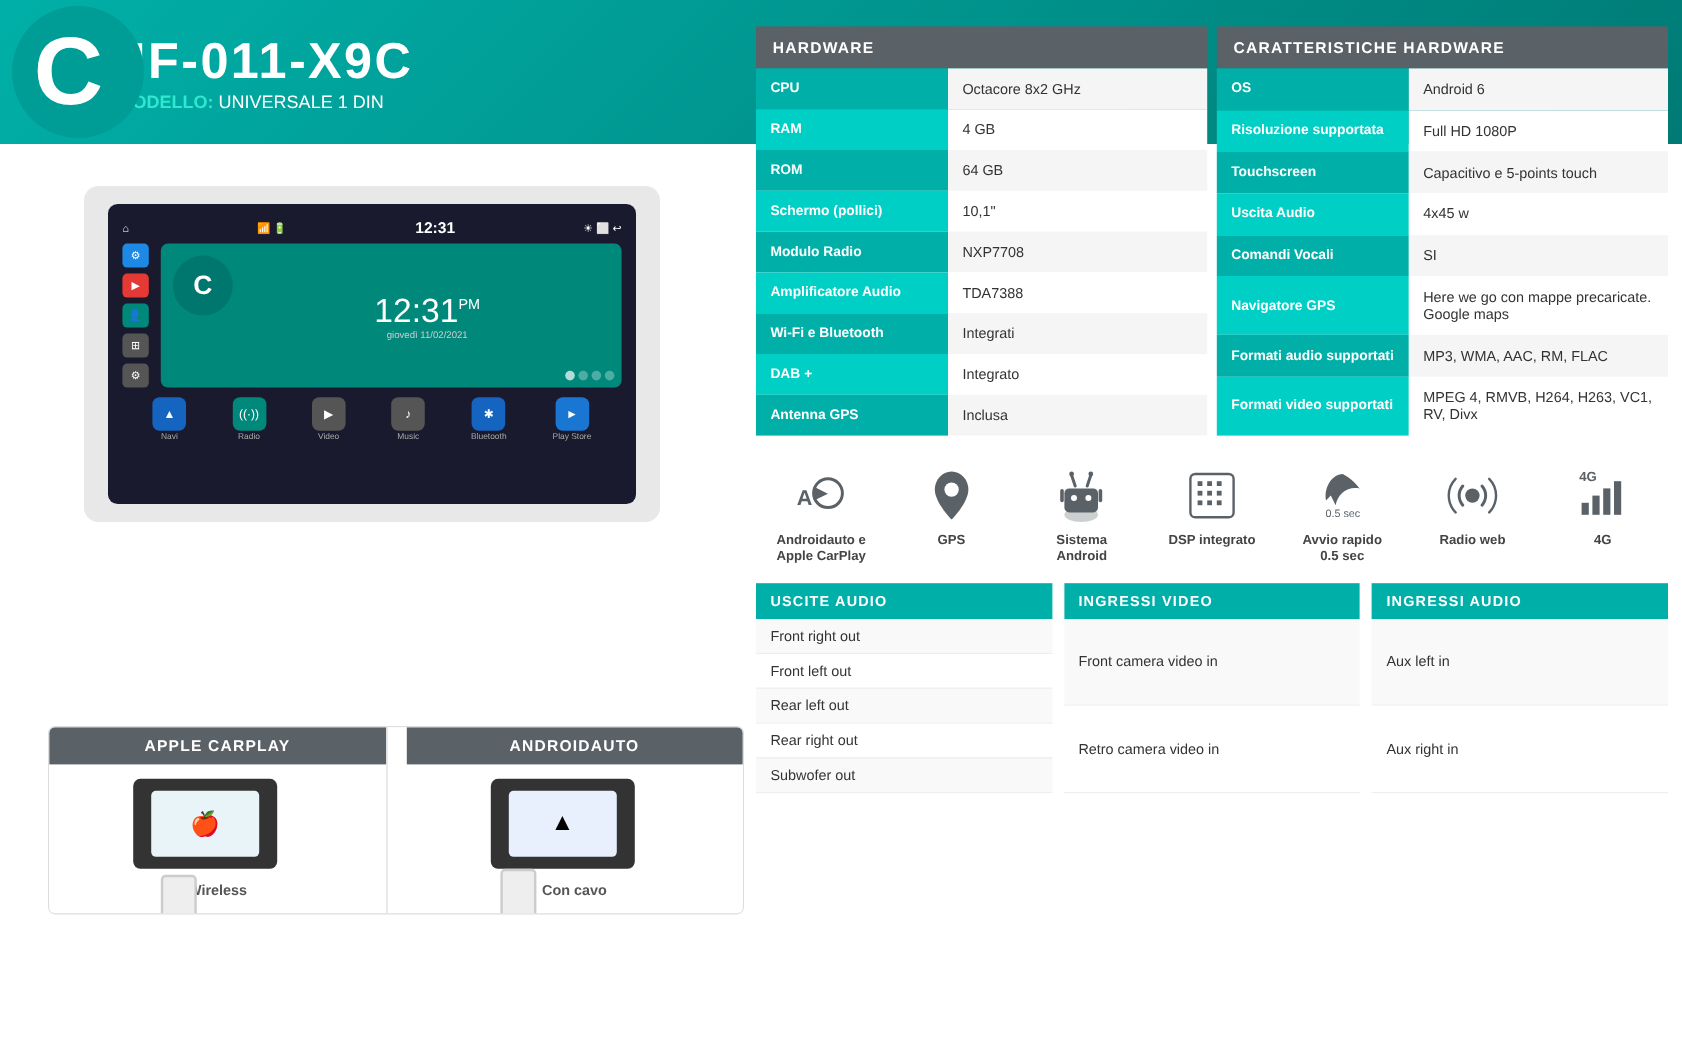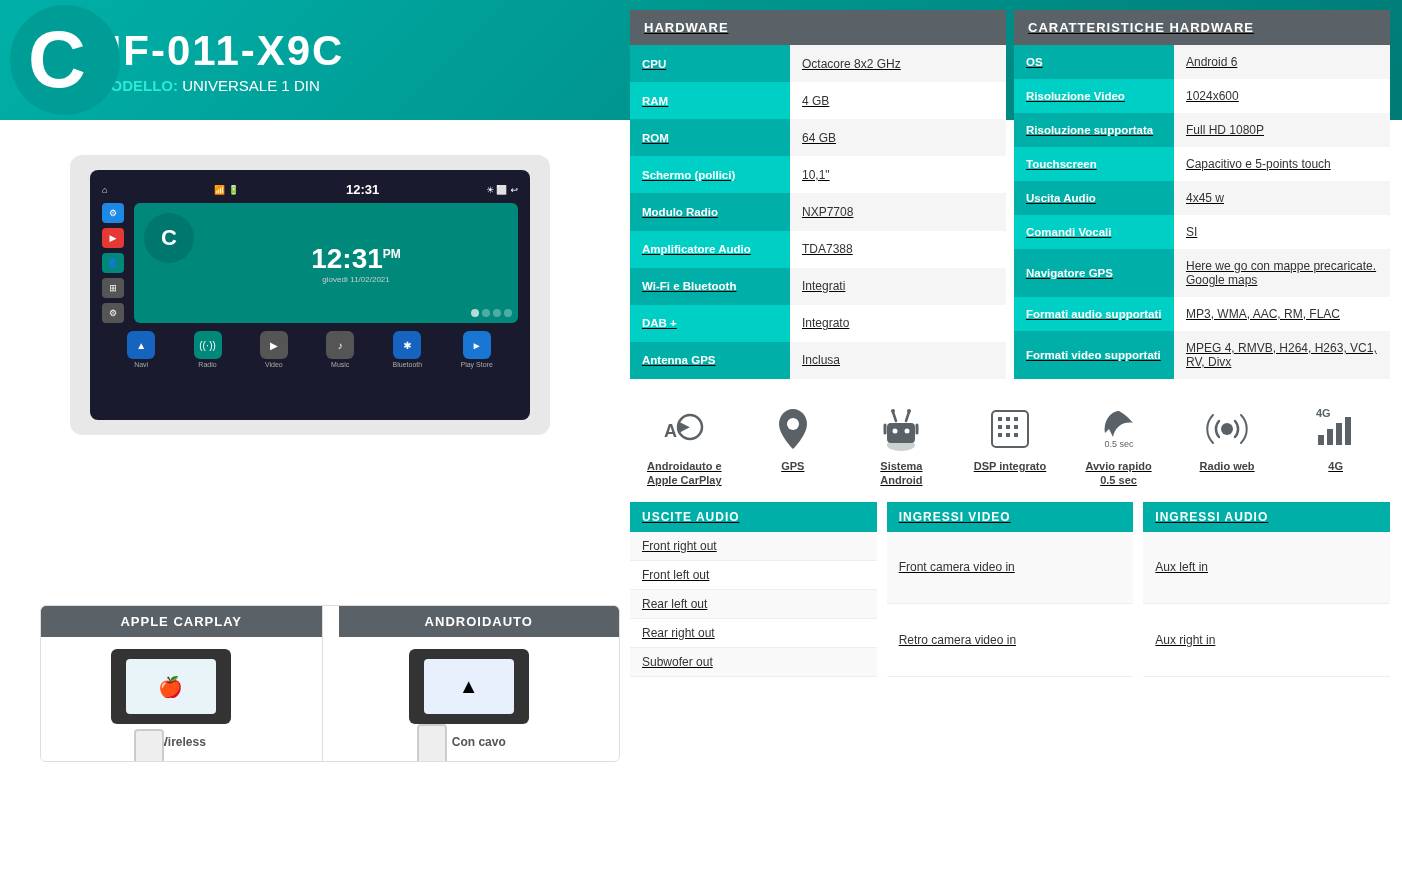--- a/index.html
+++ b/index.html
@@ -133,21 +133,21 @@
       background: #00897b;
       border-radius: 6px;
       display: flex;
       align-items: center;
       justify-content: center;
       position: relative;
     }
     .screen-clock-big {
       color: #fff;
       font-size: 28px;
-      font-weight: bold;
+      font-weight: normal;
       text-align: center;
     }
     .screen-clock-sub {
       color: #ccc;
       font-size: 8px;
       text-align: center;
     }
     .screen-bottom {
       margin-top: 8px;
       display: flex;
@@ -242,23 +242,22 @@
       font-size: 12px;
       color: #555;
       margin-top: 6px;
       font-weight: 600;
     }
 
     
     .right-panel {
       position: absolute;
       left: 630px;
-      top: 10px;
+      top: 22px;
       width: 760px;
-      text-decoration: underline;
     }
 
     .tables-row {
       display: flex;
       gap: 8px;
     }
 
     .hw-table {
       flex: 1;
       border-collapse: collapse;
@@ -530,24 +529,20 @@
     <table class="hw-table">
       <thead>
         <tr>
           <th colspan="2">CARATTERISTICHE HARDWARE</th>
         </tr>
       </thead>
       <tbody id="car-tbody">
       <tr>
             <td class="key key-wide">OS</td>
             <td class="val">Android 6</td>
-          </tr>
-          <tr>
-            <td class="key key-wide">Risoluzione Video</td>
-            <td class="val">1024x600</td>
           </tr>
           <tr>
             <td class="key key-wide">Risoluzione supportata</td>
             <td class="val">Full HD 1080P</td>
           </tr>
           <tr>
             <td class="key key-wide">Touchscreen</td>
             <td class="val">Capacitivo e 5-points touch</td>
           </tr>
           <tr>

